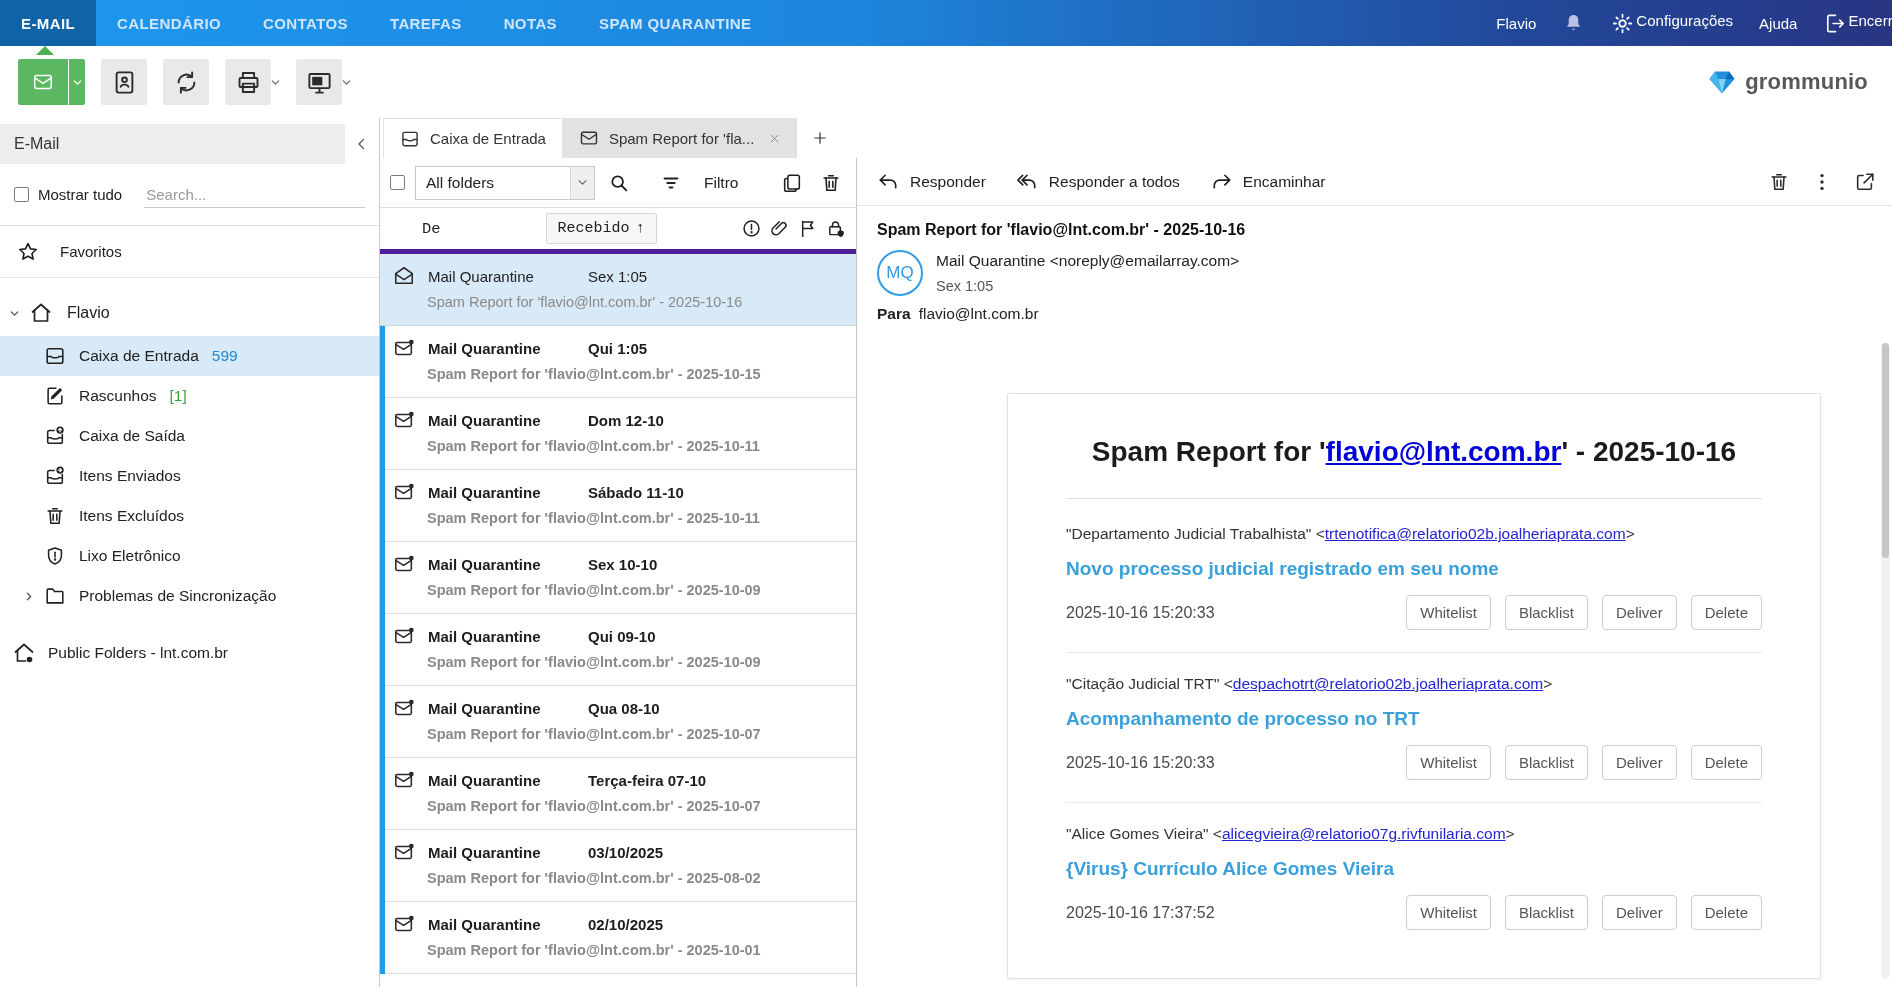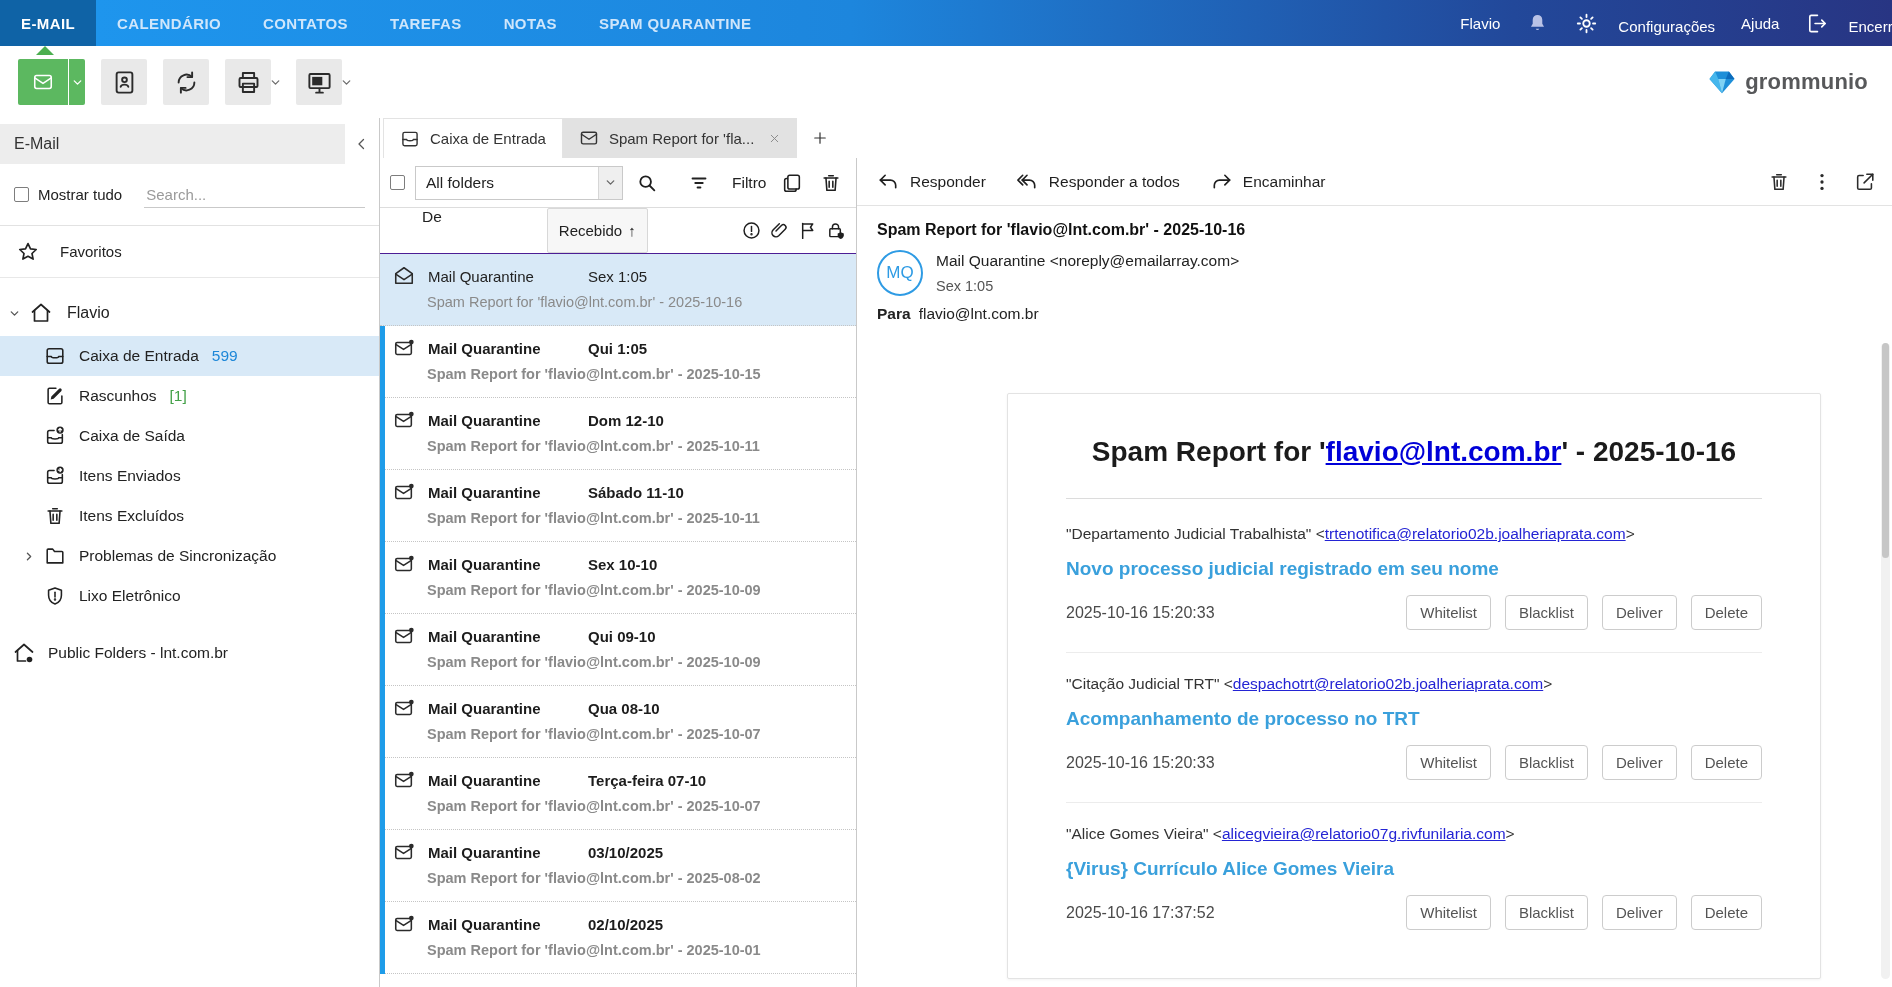--- a/index.html
+++ b/index.html
@@ -9,21 +9,21 @@
   svg.ic.sm { width:13px; height:13px; stroke-width:2.4; }
   svg.ic.fill { fill:currentColor; stroke:none; }
 
   
   .topnav { height:46px; display:flex; justify-content:space-between; align-items:stretch; overflow:hidden;
             background:linear-gradient(90deg,#1e97ef 0%,#1d86dd 45%,#22489a 80%,#283583 100%); color:#fff; }
   .nav-left { display:flex; }
   .nav-item { display:flex; align-items:center; padding:0 21px; font-weight:600; font-size:15px; letter-spacing:.4px; color:#cfe6fb; cursor:default; white-space:nowrap; }
   .nav-item.active { background:#0f63a6; color:#fff; }
   .nav-right { display:flex; align-items:center; gap:26px; padding-right:0; margin-right:-14px; white-space:nowrap; }
-  .nav-right .grp { display:flex; align-items:flex-end; gap:20px; }
+  .nav-right .grp { display:flex; align-items:flex-start; gap:2px; }
   .nav-right svg.ic { width:23px; height:23px; }
   .bell { color:#b9c2e6; }
   .caret-green { position:absolute; top:46px; left:36px; width:0; height:0;
                  border-left:9px solid transparent; border-right:9px solid transparent; border-bottom:9px solid #4caf50; z-index:5; }
 
   
   .toolbar { height:72px; display:flex; align-items:center; padding:0 24px 0 18px; background:#fff; }
   .tbtn { width:46px; height:46px; background:#e9e9e9; border-radius:2px; display:flex; align-items:center; justify-content:center; color:#2b2b2b; margin-right:16px; }
   .tbtn svg.ic { width:27px; height:27px; }
   .tbtn-split { display:flex; margin-right:16px; }
@@ -66,29 +66,29 @@
   .tab .tab-close { color:#8a8a8a; margin-left:4px; display:flex; }
   .tab-add { width:34px; display:flex; align-items:center; justify-content:center; color:#333; margin-left:6px; }
 
   
   .panes { flex:1; display:flex; min-height:0; }
   .maillist { width:477px; flex:none; border-right:1px solid #c9c9c9; display:flex; flex-direction:column; }
   .reader { flex:1; min-width:0; display:flex; flex-direction:column; position:relative; }
 
   
   .ml-filter { height:50px; display:flex; align-items:center; padding:0 14px 0 10px; border-bottom:1px solid #ddd; flex:none; }
-  .ml-select { margin-left:10px; width:208px; height:34px; border:1px solid #c9c9c9; display:flex; align-items:center; font-size:15.5px; color:#222; }
+  .ml-select { margin-left:10px; width:180px; height:34px; border:1px solid #c9c9c9; display:flex; align-items:center; font-size:15.5px; color:#222; }
   .ml-select .sel-val { flex:1; padding-left:10px; }
   .ml-select .sel-dd { width:24px; height:100%; background:#efefef; border-left:1px solid #d6d6d6; display:flex; align-items:center; justify-content:center; color:#666; }
   .ml-ic { color:#1f1f1f; display:flex; align-items:center; }
   .ml-filter .search { margin-left:13px; }
   .ml-filter .filtgrp { margin-left:30px; display:flex; align-items:center; gap:22px; font-size:15.5px; color:#222; }
   .ml-filter .copy { margin-left:auto; }
   .ml-filter .del { margin-left:17px; }
-  .ml-header { height:46px; display:flex; padding-left:42px; border-bottom:1px solid #4c1d95; flex:none; }
+  .ml-header { height:46px; display:flex; align-items:center; padding-left:42px; border-bottom:5px solid #4c1d95; flex:none;font-family:Liberation Mono, monospace; }
   .ml-header .col-from { font-size:15.5px; color:#222; }
   .recv-btn { margin-left:105px; display:flex; align-items:center; gap:6px; background:#f7f7f7; border:1px solid #d8d8d8; border-radius:2px; padding:6px 11px; font-family:inherit; font-size:15px; color:#222; }
   .ml-flag-ics { margin-left:auto; margin-right:10px; display:flex; align-items:center; gap:7px; color:#1f1f1f; }
   .ml-flag-ics svg.ic { width:21px; height:21px; }
   .ml-items { flex:1; overflow:hidden; }
   .ml-item { height:72px; position:relative; padding:11px 12px 0 13px; border-bottom:1px dotted #c5c5c5; background:#fff; }
   .ml-item.selected { background:#d8e9f7; }
   .ml-item.unread::before { content:""; position:absolute; left:0; top:0; bottom:-1px; width:5px; background:#1e9ce9; }
   .mi-r1 { display:flex; align-items:center; }
   .mi-ic { color:#2b2b2b; width:21px; height:21px; }
@@ -447,35 +447,35 @@
           </svg>
         <span>Itens Enviados</span>
       </div>
       <div class="sb-item">
         <svg class="ic">
             <use href="#i-trash"></use>
           </svg>
         <span>Itens Excluídos</span>
       </div>
       <div class="sb-item">
+        <svg class="ic">
+            <use href="#i-shield-ex"></use>
+          </svg>
+        <span>Lixo Eletrônico</span>
+      </div>
+      <div class="sb-item">
         <span class="pre-chev">
             <svg class="ic sm">
               <use href="#i-chevright"></use>
             </svg>
           </span>
         <svg class="ic">
             <use href="#i-folder"></use>
           </svg>
         <span>Problemas de Sincronização</span>
-      </div>
-      <div class="sb-item">
-        <svg class="ic">
-            <use href="#i-shield-ex"></use>
-          </svg>
-        <span>Lixo Eletrônico</span>
       </div>
       <div class="sb-public">
         <svg class="ic" style="width:24px;height:24px">
             <use href="#i-home-user"></use>
           </svg>
         <span>Public Folders - lnt.com.br</span>
       </div>
     </aside>
 
     <div class="main">

